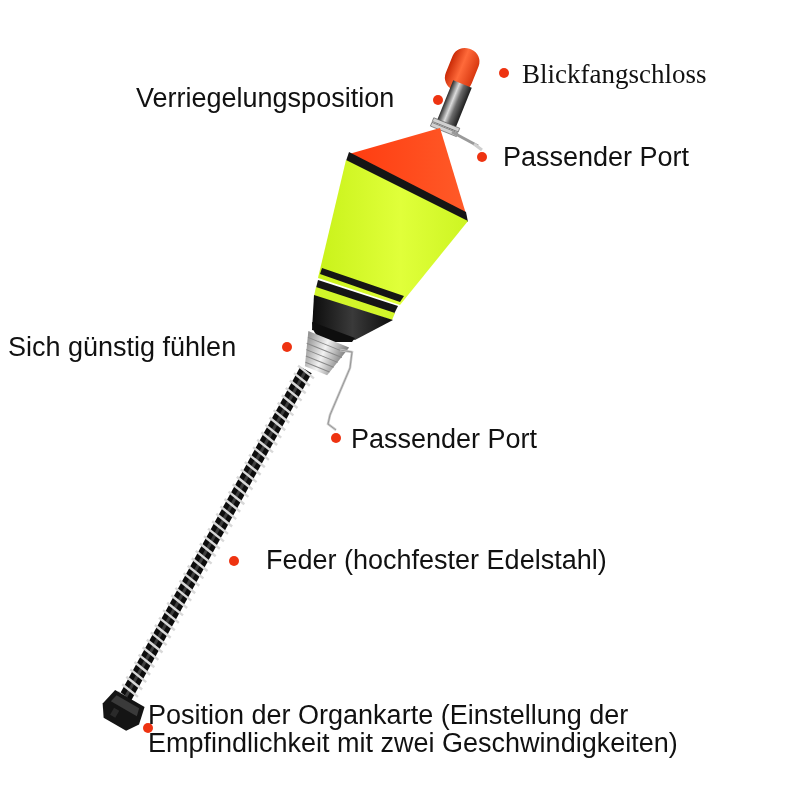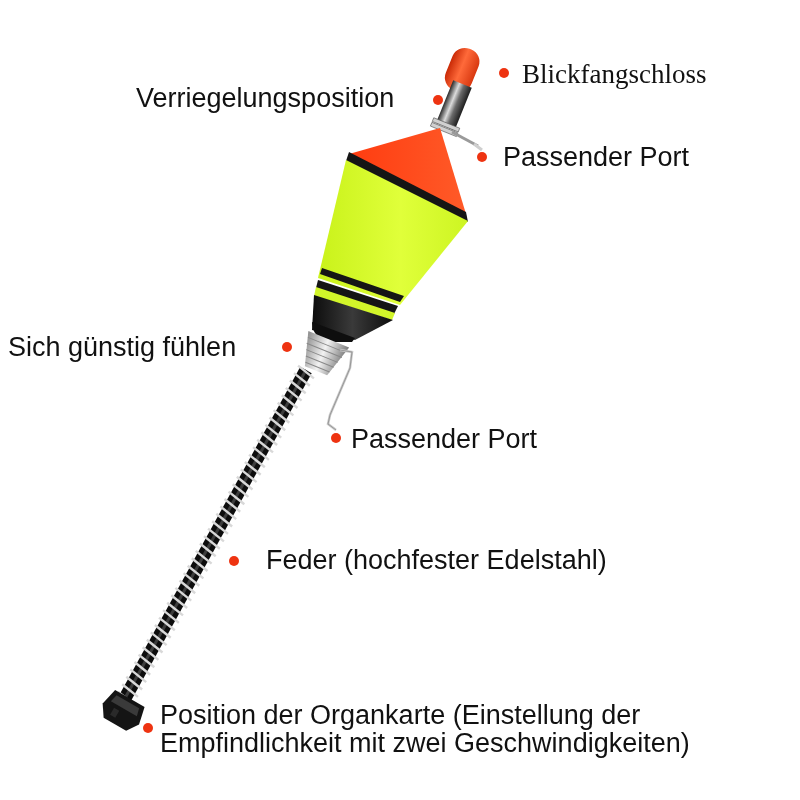--- a/index.html
+++ b/index.html
@@ -194,15 +194,15 @@
   <span class="label" style="left:8px; top:332px;">Sich günstig fühlen</span>
   <span class="dot" style="left:282px; top:342px;"></span>
 
   <span class="dot" style="left:331px; top:433px;"></span>
   <span class="label" style="left:351px; top:424px;">Passender Port</span>
 
   <span class="dot" style="left:229px; top:556px;"></span>
   <span class="label" style="left:256px; top:545px;margin-left:10px;">Feder (hochfester Edelstahl)</span>
 
   <span class="dot" style="left:143px; top:723px;"></span>
-  <span class="label multi" style="left:160px; top:701px;">Position der Organkarte (Einstellung der Empfindlichkeit mit zwei Geschwindigkeiten)</span>
+  <span class="label multi" style="left:148px; top:701px;">Position der Organkarte (Einstellung der Empfindlichkeit mit zwei Geschwindigkeiten)</span>
 
 </div>
 
 </body></html>

